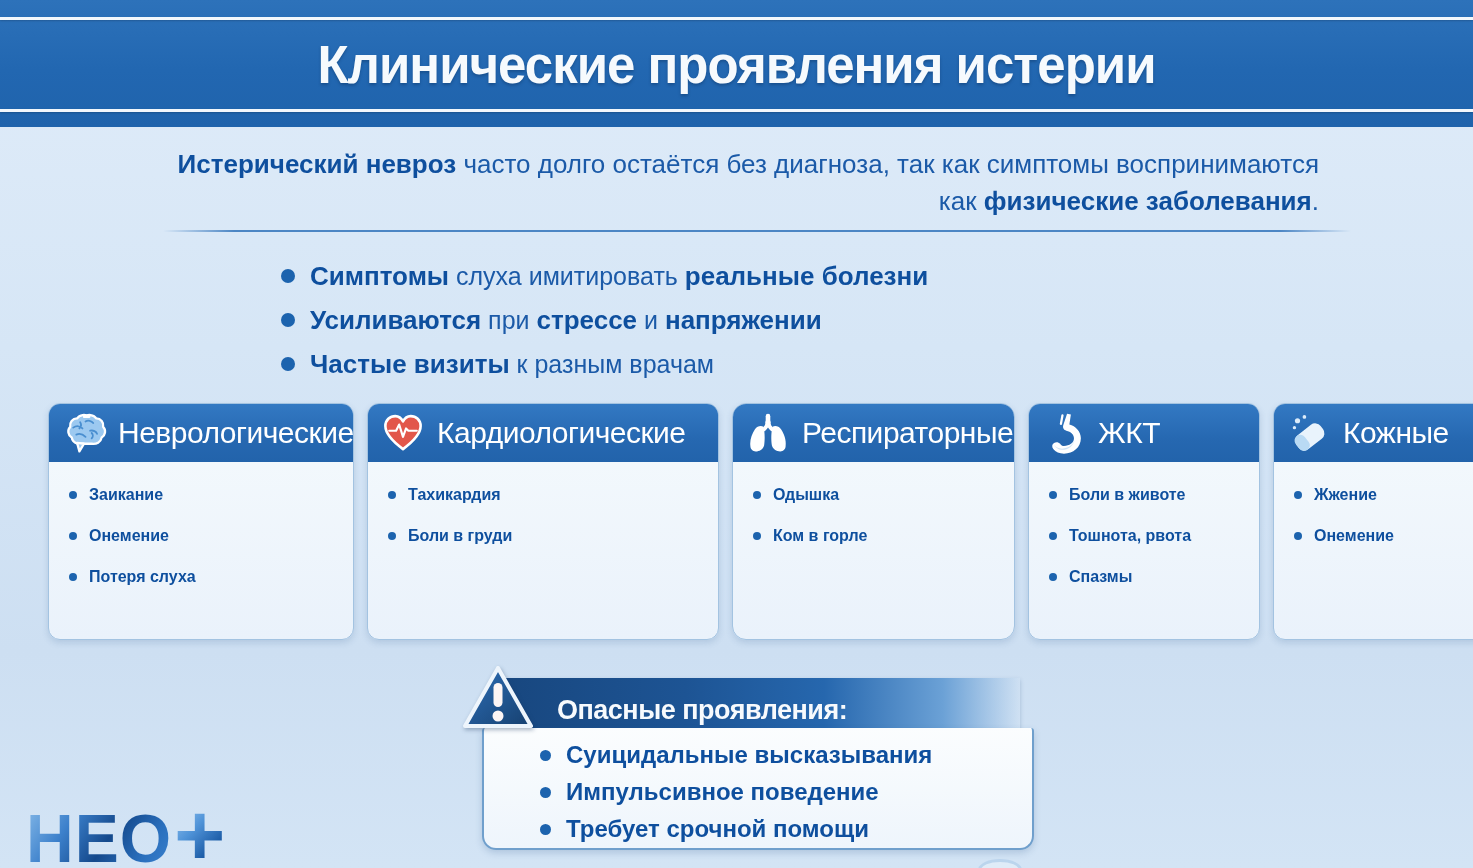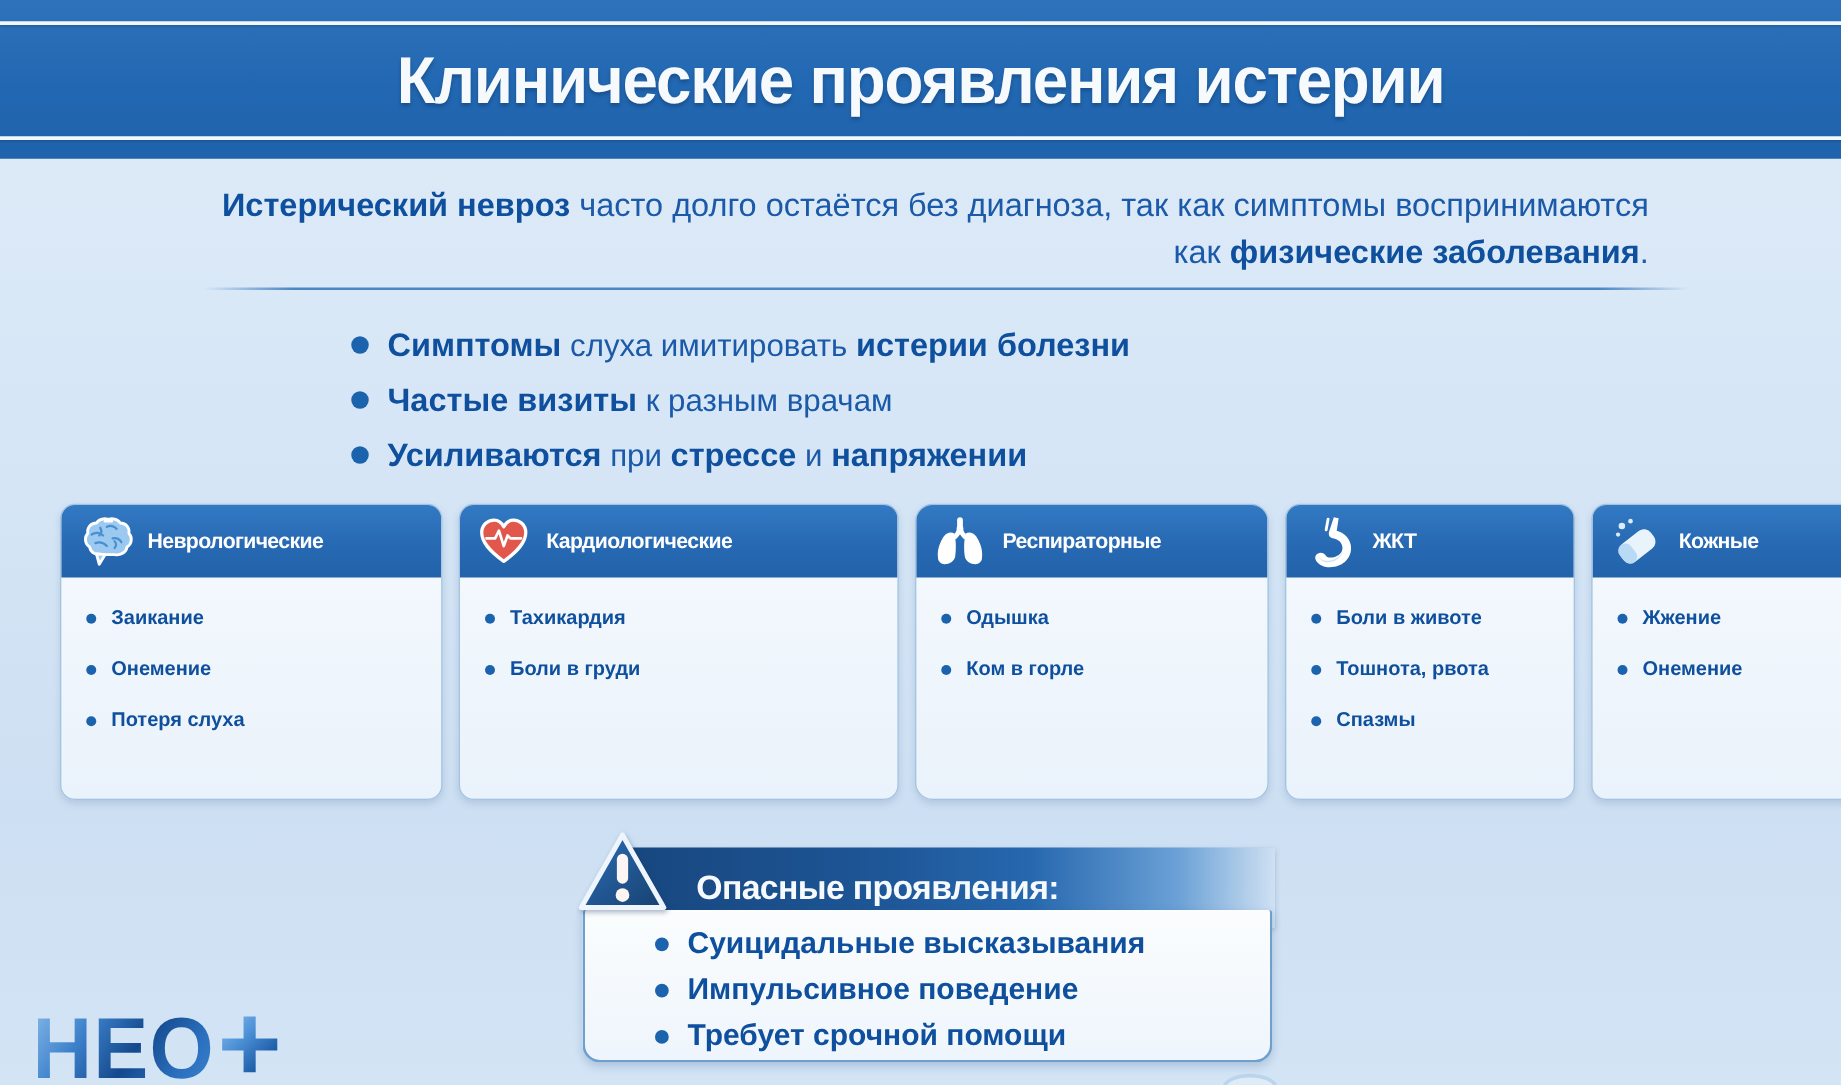--- a/index.html
+++ b/index.html
@@ -63,41 +63,41 @@
   }
   .card:nth-child(1){ width:306px; }
   .card:nth-child(2){ width:352px; }
   .card:nth-child(3){ width:283px;border-radius:14px; }
   .card:nth-child(4){ width:232px; }
   .card:nth-child(5){ width:224px; }
   .card-head {
     height:58px; display:flex; align-items:center; gap:11px; padding:0 10px 0 12px;
     background:linear-gradient(180deg,#3379c3 0%,#2668b1 60%,#2263ab 100%);
   }
-  .card-head h3 { color:#ffffff; font-size:17px; font-weight:bold; letter-spacing:-0.5px; white-space:nowrap; }
+  .card-head h3 { color:#ffffff; font-size:30px; font-weight:normal; letter-spacing:-0.5px; white-space:nowrap; }
   .card-icon { width:46px; height:46px; flex:0 0 auto; display:flex; align-items:center; justify-content:center; }
   .card-icon svg { width:46px; height:46px; }
   .card-list { list-style:none; padding:20px 12px 0 20px; }
   .card-list li {
     position:relative; padding-left:20px; margin-bottom:15px;
     font-size:16px; font-weight:bold; line-height:26px;
   }
   .li-dot { position:absolute; left:0; top:9px; width:8px; height:8px; border-radius:50%; background:#1c63ae; }
 
   
   .warn-bar {
     position:absolute; left:505px; top:678px; width:515px; height:64px;
     background:linear-gradient(90deg,#18477f 0%,#1d5494 35%,#2667ae 62%,#6ba1d6 85%,rgba(214,232,247,0.05) 100%);
     display:flex; align-items:center; padding-left:52px;
     box-shadow:0 2px 4px rgba(30,70,120,.25);
   }
   .warn-bar h2 { color:#f7fafd; font-size:27px; font-weight:bold; letter-spacing:-0.5px; }
   .warn-tri { position:absolute; left:458px; top:663px; width:80px; height:72px; z-index:3; filter:drop-shadow(1px 2px 2px rgba(20,50,90,.35)); }
   .warn-body {
-    position:absolute; left:466px; top:728px; width:552px; height:122px;
+    position:absolute; left:482px; top:728px; width:552px; height:122px;
     background:linear-gradient(180deg,#fbfdfe 0%,#eef5fc 100%);
     border:2px solid #6f9fcc; border-top:none; border-radius:3px 3px 14px 14px;
     box-shadow:0 3px 7px rgba(50,90,140,.22);
   }
   .warn-list { list-style:none; padding:14px 0 0 82px; }
   .warn-list li {
     position:relative; margin-bottom:11px;
     font-size:24px; font-weight:bold; line-height:26px;
   }
   .warn-list .li-dot { width:11px; height:11px; left:-26px; top:8px; }
@@ -131,29 +131,29 @@
     <h1>Клинические проявления истерии</h1>
     <div class="banner-line bottom"></div>
   </header>
 
   <p class="intro"><b>Истерический невроз</b><span> часто долго остаётся без диагноза, так как симптомы воспринимаются как </span><b>физические заболевания</b><span>.</span></p>
   <div class="divider"></div>
 
   <div class="keypoints">
     <div class="kp-row">
       <span class="kp-dot"></span>
-      <p class="kp-text"><b>Симптомы</b><span> слуха имитировать </span><b>истерии болезни</b><span></span><b></b></p>
+      <p class="kp-text"><b>Симптомы</b><span> слуха имитировать </span><b>реальные болезни</b><span></span><b></b></p>
+    </div>
+    <div class="kp-row">
+      <span class="kp-dot"></span>
+      <p class="kp-text"><b>Усиливаются</b><span> при </span><b>стрессе</b><span> и </span><b>напряжении</b></p>
     </div>
     <div class="kp-row">
       <span class="kp-dot"></span>
       <p class="kp-text"><b>Частые визиты</b><span> к разным врачам</span><b></b><span></span><b></b></p>
-    </div>
-    <div class="kp-row">
-      <span class="kp-dot"></span>
-      <p class="kp-text"><b>Усиливаются</b><span> при </span><b>стрессе</b><span> и </span><b>напряжении</b></p>
     </div>
   </div>
 
   <div class="cards">
 
     <section class="card">
       <header class="card-head">
         <span class="card-icon">
           <svg viewBox="0 0 60 56">
             <path fill="#9cc9f0" stroke="#ffffff" stroke-width="3" stroke-linejoin="round" d="M30 7c5-4 13-3 16 2 6 0 10 5 9 11 4 4 3 11-2 14-1 6-7 9-13 8H27c-6 1-12-2-13-8-5-3-6-10-2-14-1-6 3-11 9-11 3-5 11-6 16-2z"></path>

